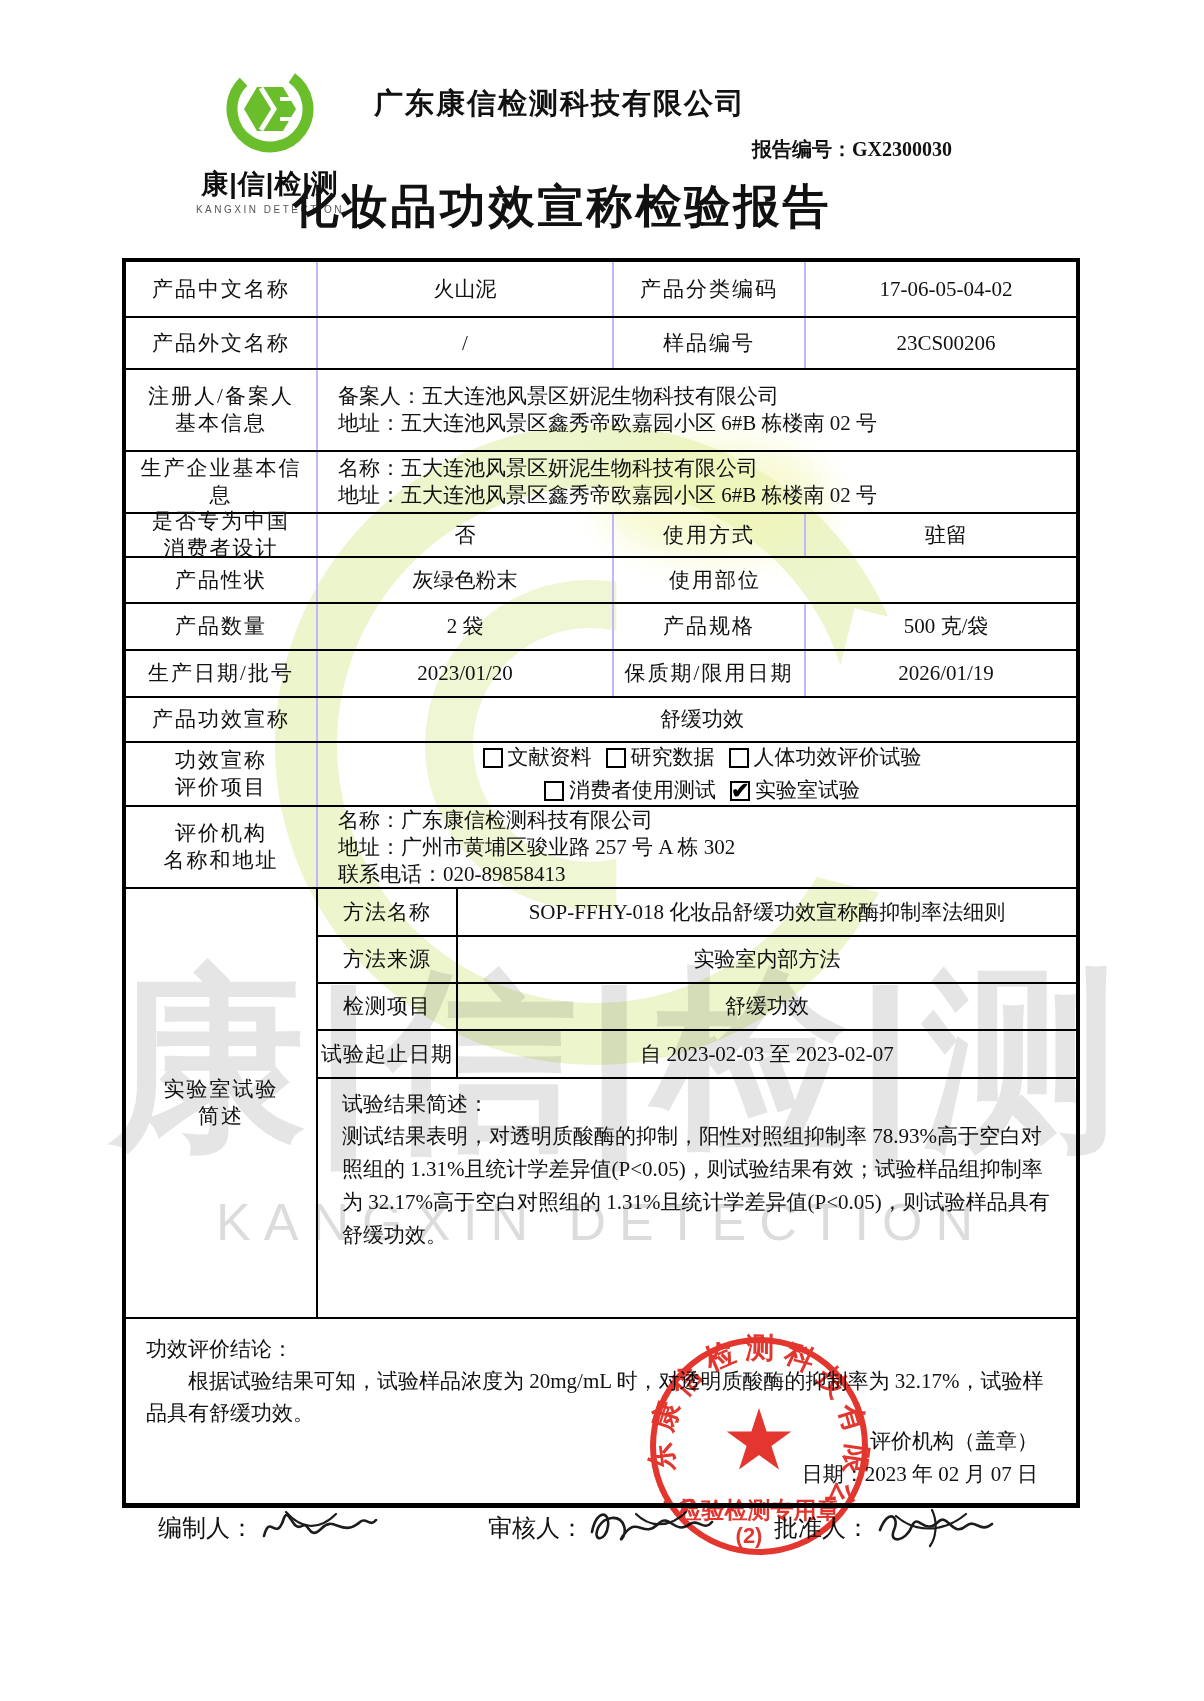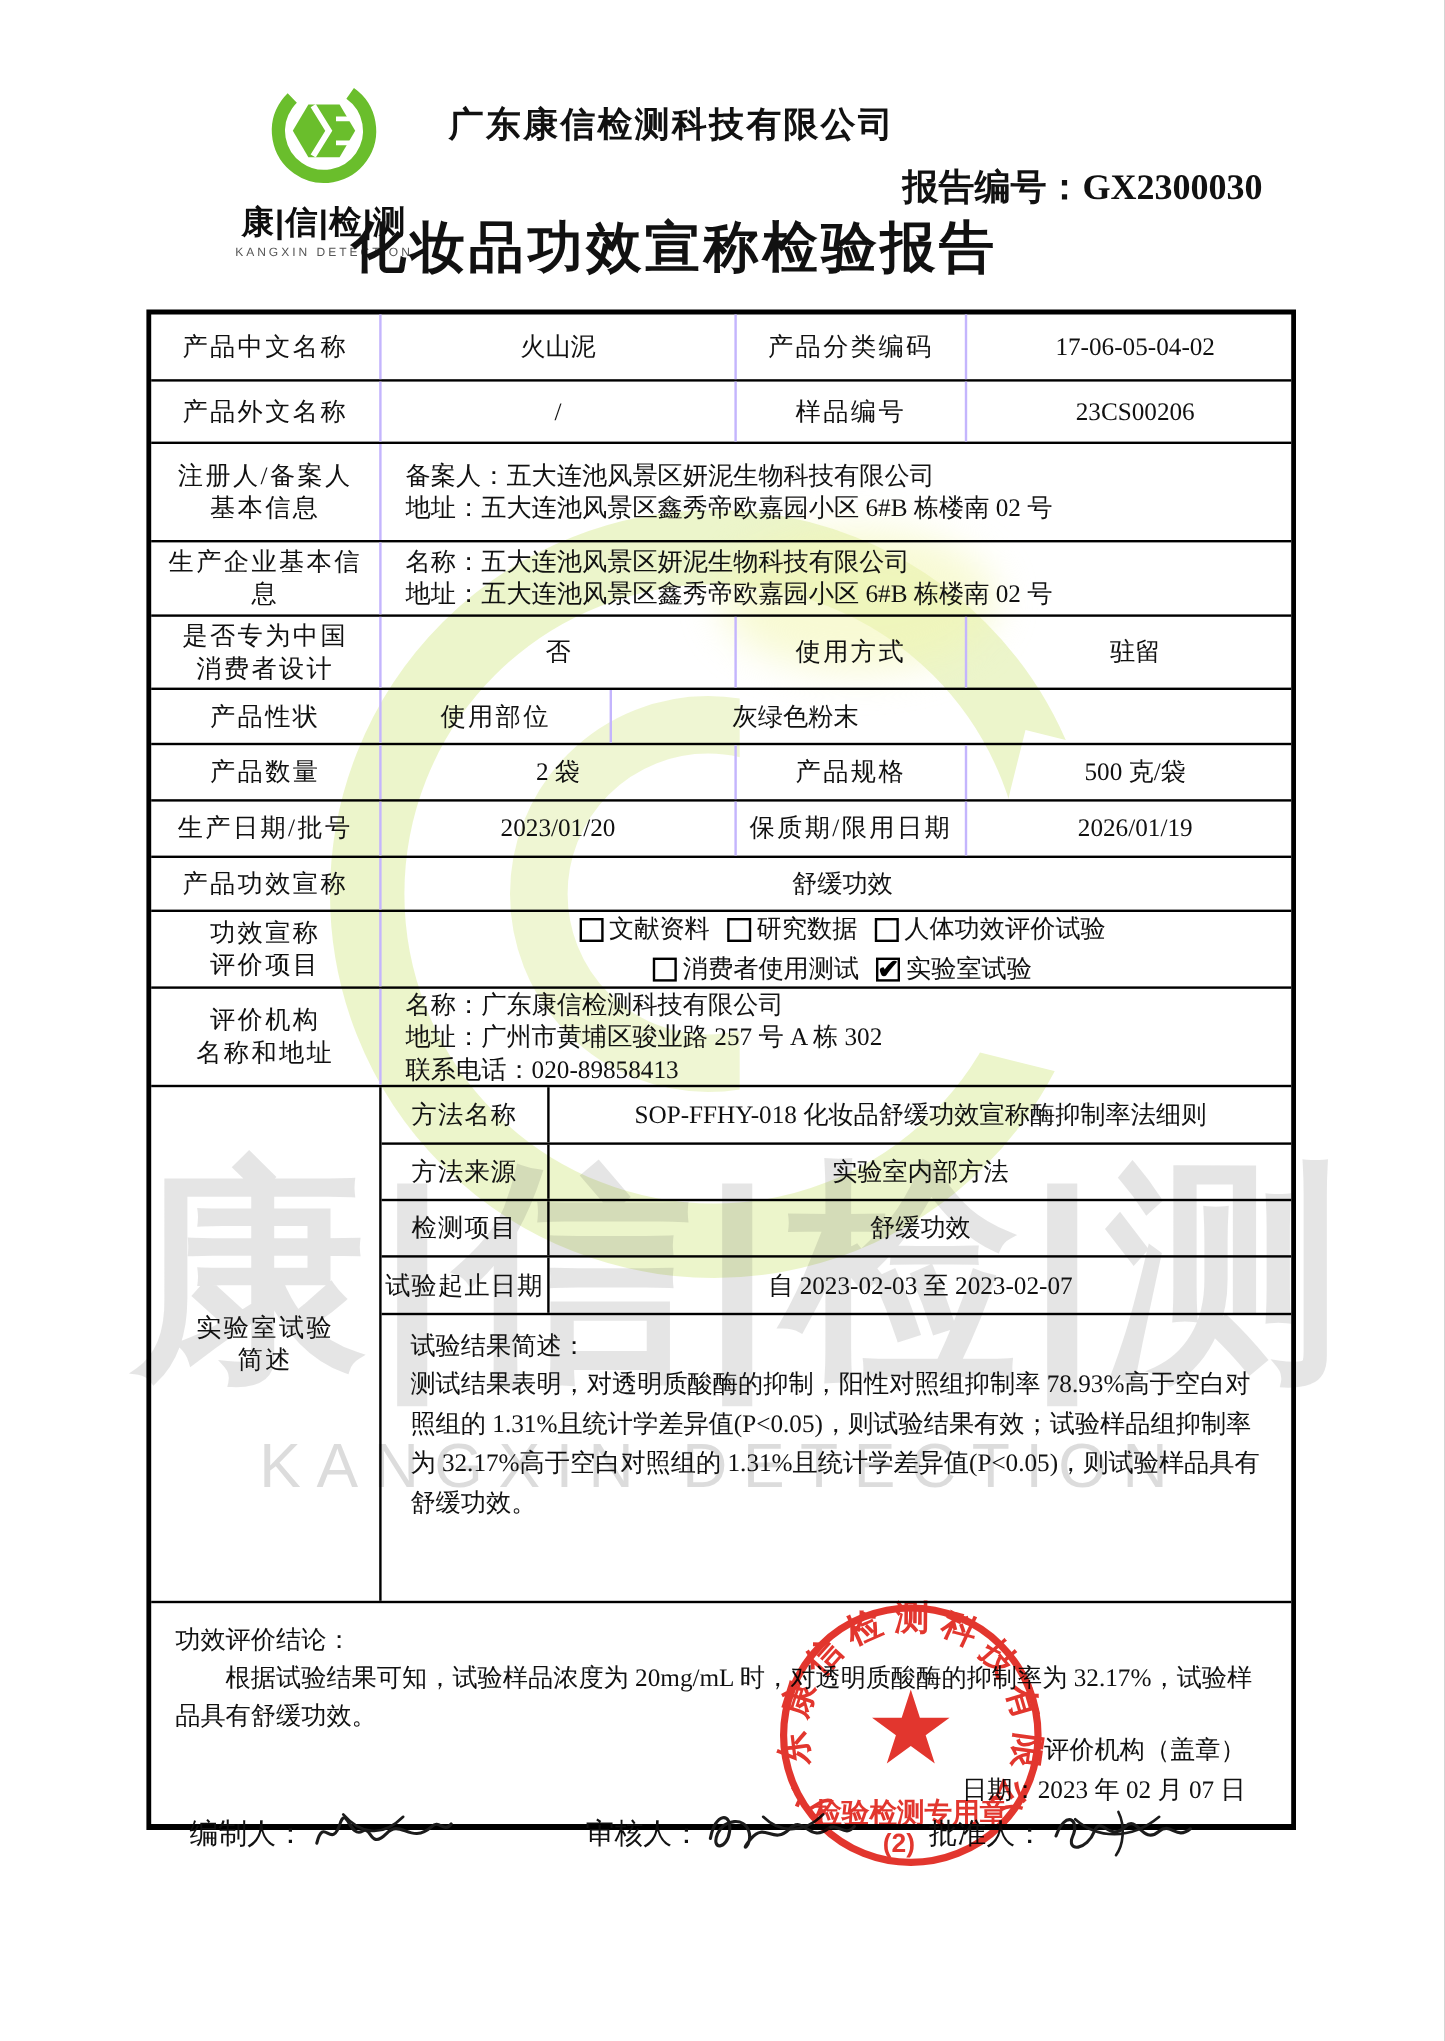--- a/index.html
+++ b/index.html
@@ -25,21 +25,21 @@
     font-size:52px;letter-spacing:13px;color:#8d8d8d;opacity:0.30;
     font-family:"Liberation Sans","DejaVu Sans",sans-serif;white-space:nowrap;}
   
   .logo{position:absolute;left:172px;top:58px;width:196px;text-align:center;z-index:2;}
   .logo-cn{font-size:27px;font-weight:700;color:#0e0e0e;letter-spacing:1px;
     font-family:"Liberation Sans","DejaVu Sans",sans-serif;margin-top:2px;}
   .logo-en{font-size:10px;letter-spacing:2.5px;color:#555;margin-top:2px;
     font-family:"Liberation Sans","DejaVu Sans",sans-serif;}
   .company-name{position:absolute;left:300px;top:84px;width:520px;text-align:center;
     font-size:29px;font-weight:700;letter-spacing:2px;z-index:2;}
-  .report-no{position:absolute;left:752px;top:136px;font-size:30px;font-weight:700;z-index:2;}
+  .report-no{position:absolute;left:752px;top:136px;font-size:20px;font-weight:700;z-index:2;}
   .doc-title{position:absolute;left:122px;top:176px;width:880px;text-align:center;
     font-size:46px;font-weight:700;letter-spacing:3px;z-index:2;
     font-family:"Liberation Sans","DejaVu Sans",sans-serif;}
   
   .report-table{position:absolute;left:122px;top:258px;width:958px;z-index:2;
     border:4px solid #000;border-bottom-width:5px;box-sizing:border-box;background:transparent;
     font-size:21px;line-height:27px;}
   .trow{display:flex;border-bottom:2px solid #000;box-sizing:border-box;}
   .trow:last-child{border-bottom:none;}
   .cell{display:flex;align-items:center;justify-content:center;box-sizing:border-box;
@@ -138,32 +138,32 @@
 地址：五大连池风景区鑫秀帝欧嘉园小区 6#B 栋楼南 02 号</div>
     </div>
 
     <div class="trow" style="height:62px">
       <div class="cell c0 lbl">生产企业基本信
 息</div>
       <div class="cell c3 left">名称：五大连池风景区妍泥生物科技有限公司
 地址：五大连池风景区鑫秀帝欧嘉园小区 6#B 栋楼南 02 号</div>
     </div>
 
-    <div class="trow" style="height:61px">
+    <div class="trow" style="height:44px">
       <div class="cell c0 lbl">是否专为中国
 消费者设计</div>
       <div class="cell c1">否</div>
       <div class="cell c2 lbl">使用方式</div>
       <div class="cell c3">驻留</div>
     </div>
 
     <div class="trow" style="height:46px">
       <div class="cell c0 lbl">产品性状</div>
+      <div class="cell c1">灰绿色粉末</div>
       <div class="cell c2 lbl">使用部位</div>
-      <div class="cell c1">灰绿色粉末</div>
     </div>
 
     <div class="trow" style="height:47px">
       <div class="cell c0 lbl">产品数量</div>
       <div class="cell c1">2 袋</div>
       <div class="cell c2 lbl">产品规格</div>
       <div class="cell c3">500 克/袋</div>
     </div>
 
     <div class="trow" style="height:47px">

